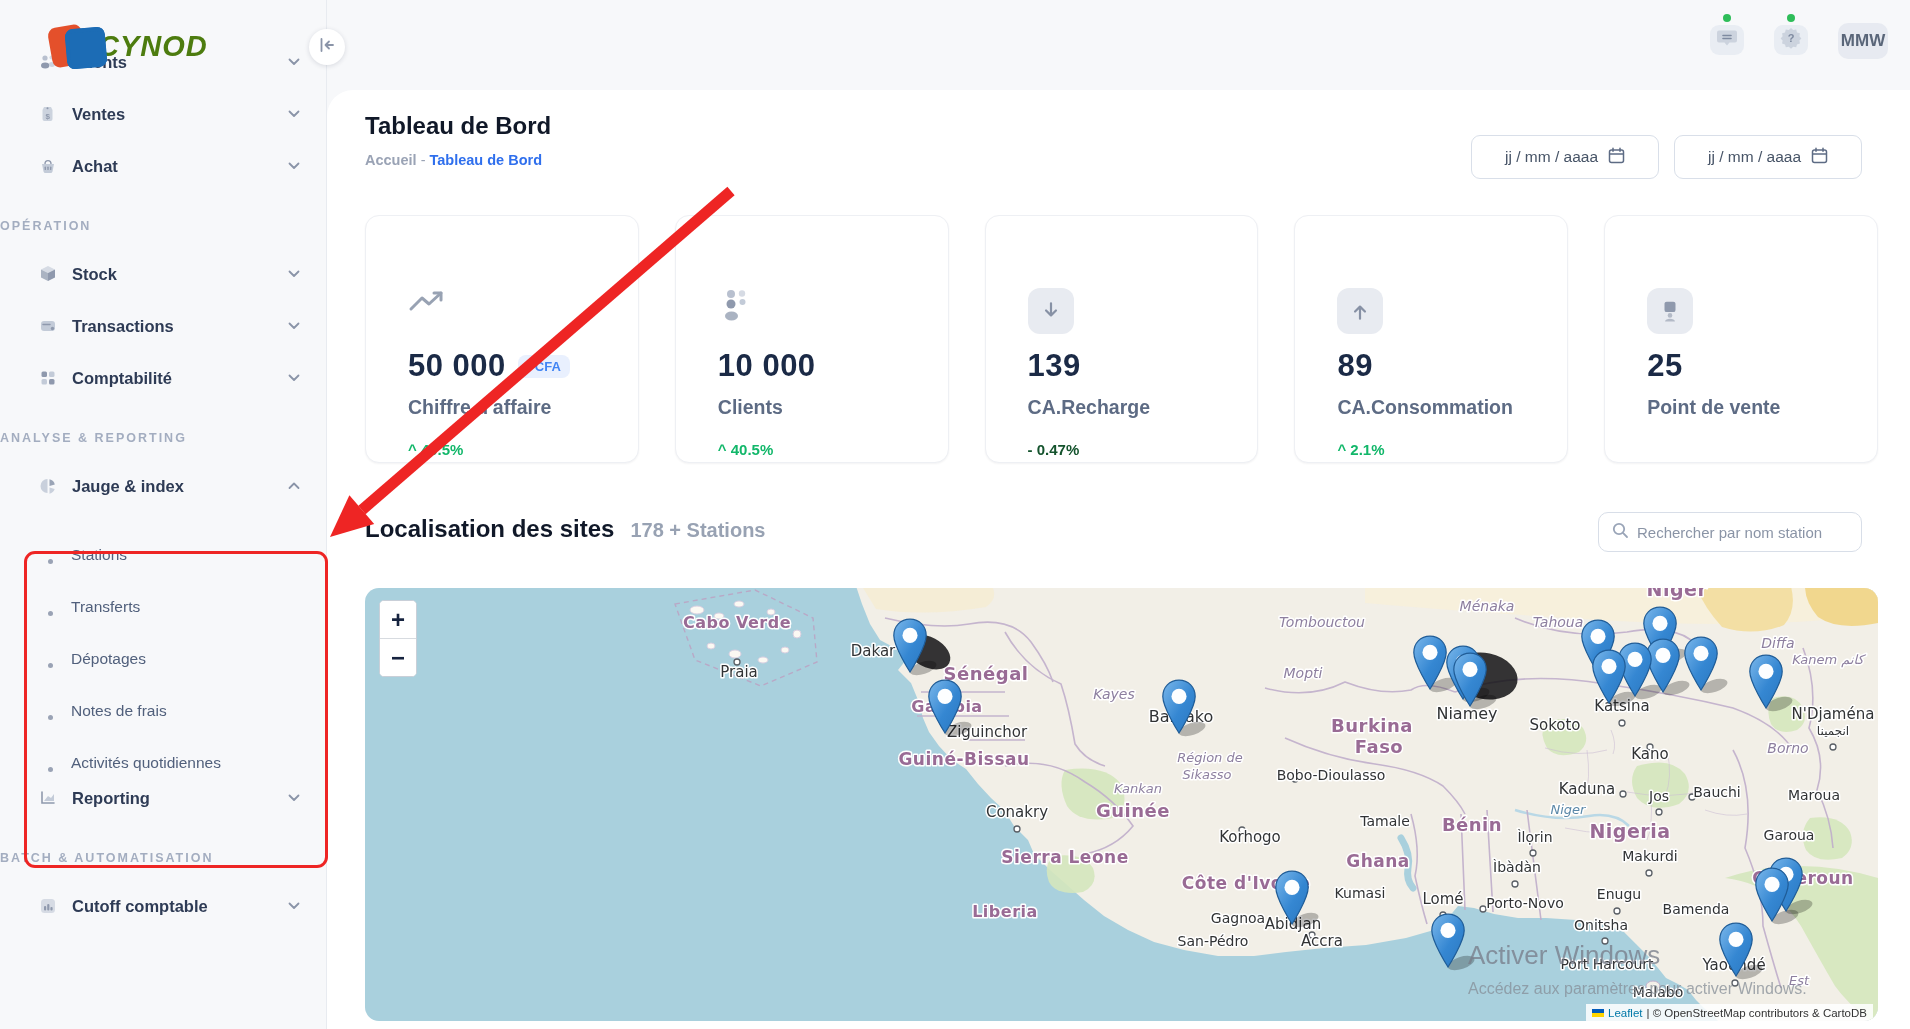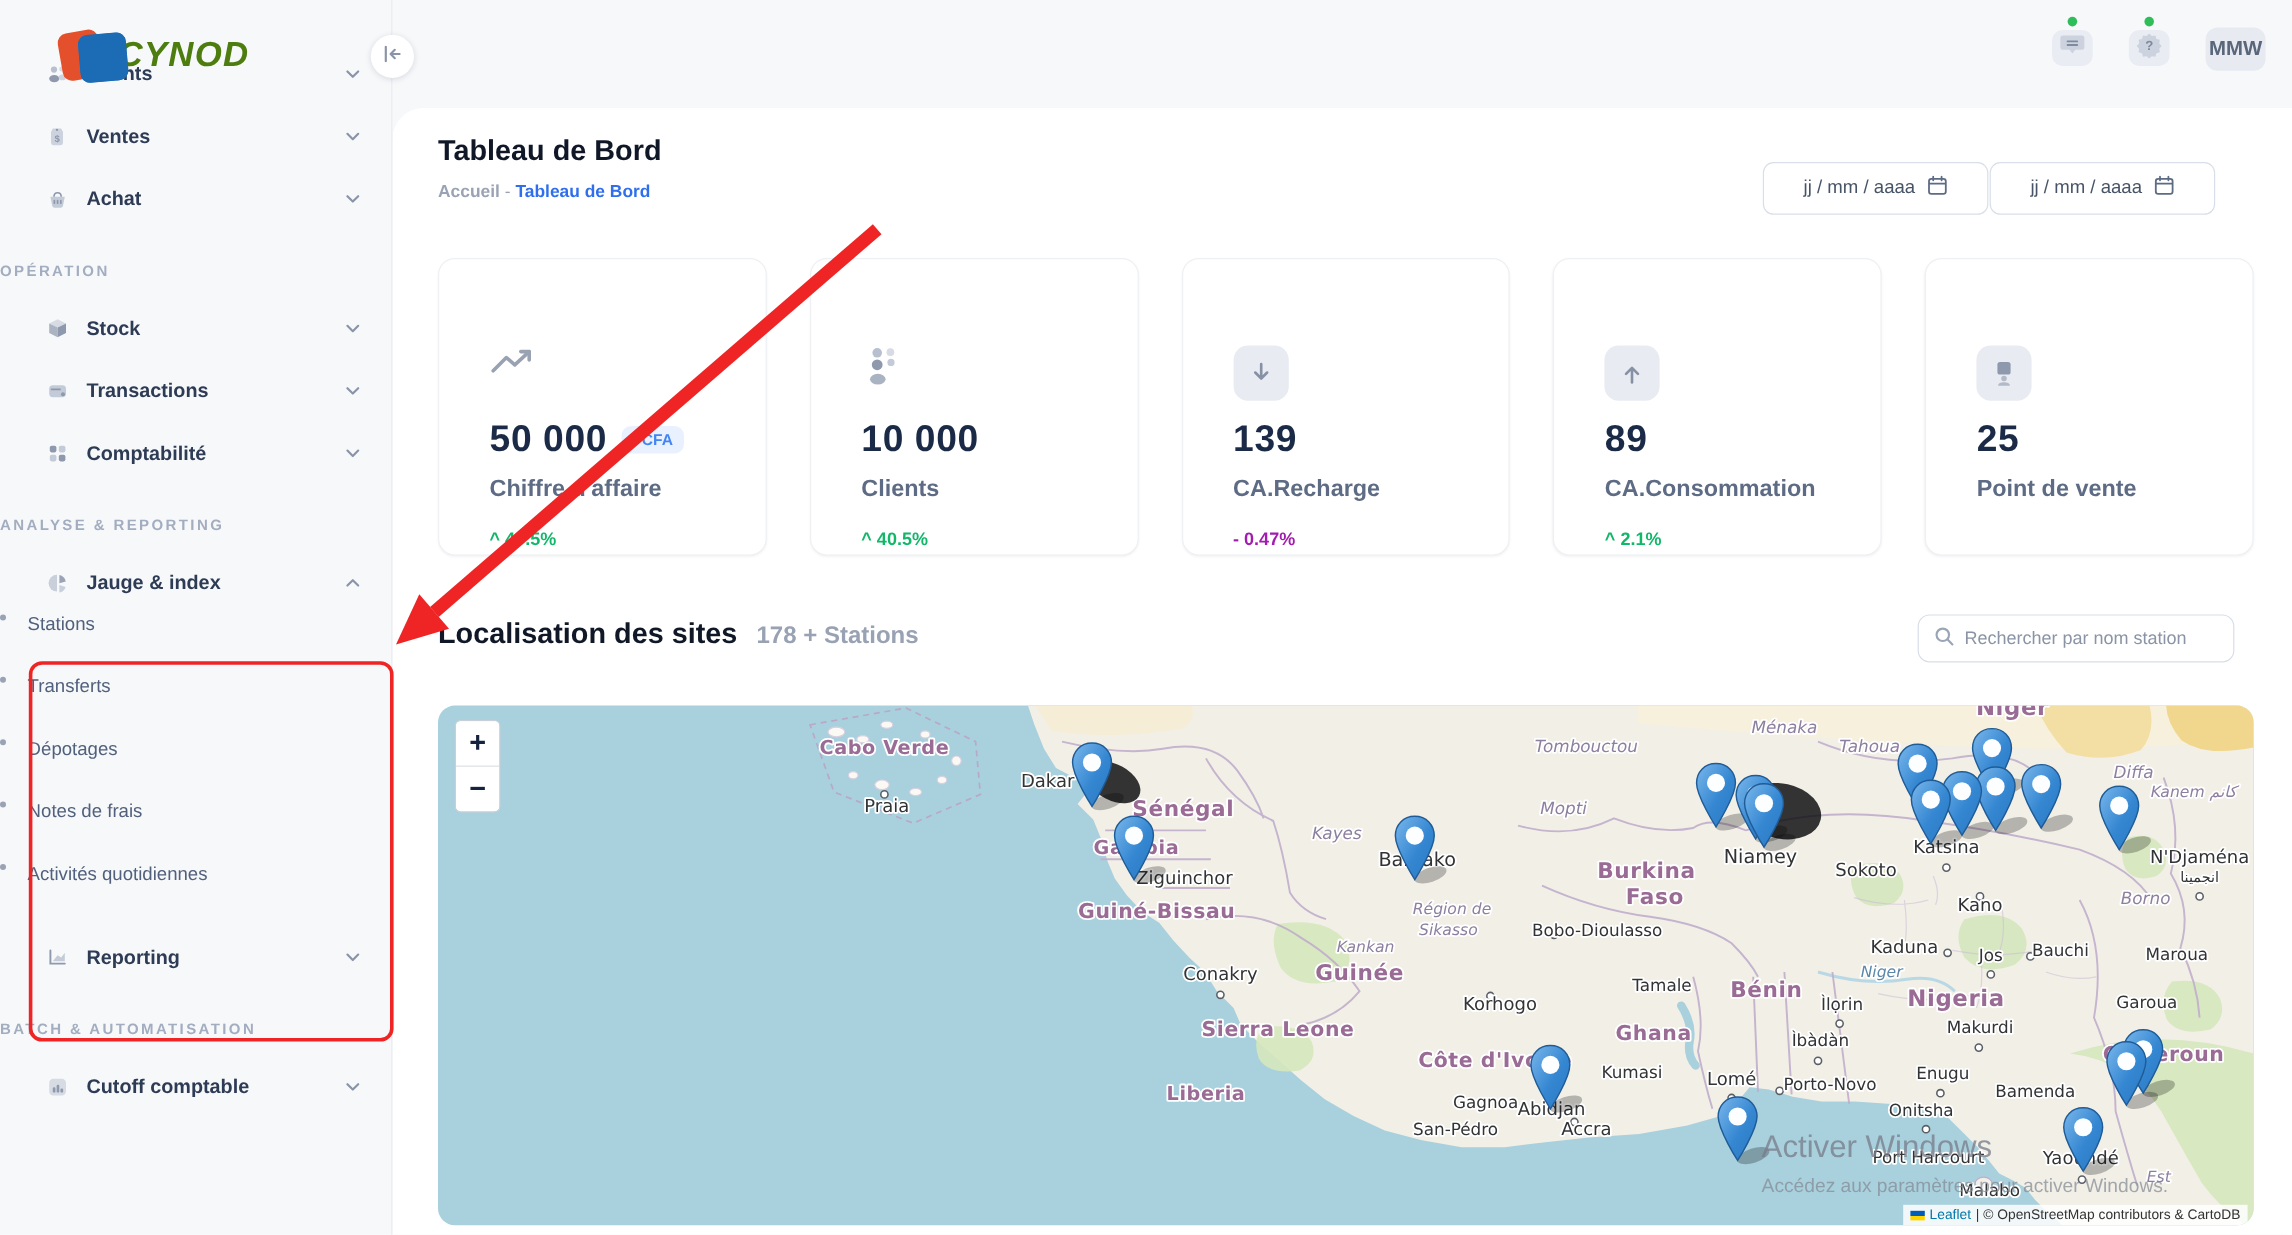--- a/index.html
+++ b/index.html
@@ -13,55 +13,55 @@
   .logo-shape { position:relative; width:56px; height:48px; }
   .logo-orange { position:absolute; left:0; top:4px; width:34px; height:40px; background:#e4502b; border-radius:8px; transform:rotate(-10deg); }
   .logo-blue { position:absolute; left:16px; top:6px; width:40px; height:40px; background:#1c6cb5; border-radius:8px; transform:rotate(-5deg); box-shadow:inset 0 0 0 4px #1c6cb5; }
   .logo-text { font-size:29px; font-weight:900; font-style:italic; color:#4d7c0f; letter-spacing:1px; margin-left:-8px; }
   .menu { list-style:none; padding-top:36px; }
   .menu-item { height:52px; display:flex; align-items:center; padding-left:38px; cursor:pointer; }
   .menu-item .mi-icon { width:20px; height:20px; margin-right:14px; flex:0 0 auto; display:flex; align-items:center; }
   .menu-item .mi-label { font-size:16.5px; font-weight:700; color:#2e3b55; }
   .menu-item .mi-chevron { margin-left:auto; margin-right:26px; display:flex; }
   .menu-section { margin-top:26px; margin-bottom:14px; height:16px; font-size:12.5px; font-weight:700; letter-spacing:2px; color:#a3adc0; display:flex; align-items:center; }
-  .menu-sub { height:52px; display:flex; align-items:flex-start; cursor:pointer; }
+  .menu-sub { height:52px; display:flex; align-items:flex-end; padding-left:48px; cursor:pointer; }
   .menu-sub .bullet { width:5px; height:5px; border-radius:50%; background:#9aa3b5; margin-right:18px; }
   .menu-sub .ms-label { font-size:15.5px; color:#51607c; }
   .collapse-btn { position:absolute; left:309px; top:29px; width:36px; height:36px; border-radius:50%; background:#ffffff; box-shadow:0 1px 5px rgba(20,30,60,.14); z-index:6; display:flex; align-items:center; justify-content:center; cursor:pointer; }
 
   
   .topbar { position:absolute; right:22px; top:14px; height:50px; display:flex; align-items:flex-start; gap:30px; z-index:3; }
   .icon-btn-wrap { display:flex; flex-direction:column; align-items:center; }
   .green-dot { width:8px; height:8px; border-radius:50%; background:#2ebd59; margin-bottom:3px; }
   .icon-btn { width:34px; height:30px; background:#e9edf3; border-radius:9px; display:flex; align-items:center; justify-content:center; cursor:pointer; }
   .avatar { margin-top:9px; width:50px; height:36px; background:#e7eaf1; border-radius:10px; display:flex; align-items:center; justify-content:center; font-size:17px; font-weight:700; color:#5a6679; cursor:pointer; }
 
   
   .panel { position:absolute; left:327px; top:90px; width:1583px; height:939px; background:#ffffff; border-top-left-radius:26px; z-index:1; }
   .page-head { position:absolute; left:38px; top:22px; }
   .page-title { font-size:24px; font-weight:800; color:#101828; }
   .breadcrumb { margin-top:12px; font-size:14.5px; }
   .breadcrumb .bc-home { color:#9aa3b5; font-weight:600;margin-top:32px; }
   .breadcrumb .bc-sep { color:#9aa3b5; }
   .breadcrumb .bc-cur { color:#2f6fed; font-weight:600; cursor:pointer; }
-  .date-filters { position:absolute; right:64px; top:45px; display:flex; gap:1px; }
+  .date-filters { position:absolute; right:48px; top:45px; display:flex; gap:15px; }
   .date-input { width:188px; height:44px; border:1px solid #d9dfe9; border-radius:9px; background:#fff; display:flex; align-items:center; justify-content:center; gap:10px; font-size:15.5px; color:#475467; cursor:pointer; }
 
   
   .cards-row { position:absolute; left:38px; top:125px; width:1513px; height:248px; display:flex; gap:36px; }
   .card { flex:1; background:#fff; border:1px solid #eef0f4; border-radius:14px; box-shadow:0 1px 2px rgba(16,24,40,.05); padding:72px 0 0 42px; position:relative; }
   .card .c-icon { height:50px; display:flex; align-items:flex-start; }
   .card .c-iconbox { width:46px; height:46px; background:#e8ebf1; border-radius:12px; display:flex; align-items:center; justify-content:center; }
   .card .c-valrow { margin-top:10px; display:flex; align-items:center; gap:12px; }
   .card .c-value { font-size:31px; font-weight:800; color:#1b2a46; letter-spacing:.5px; }
   .card .c-badge { background:#e9f0fe; color:#4285f4; font-size:13px; font-weight:700; padding:4px 9px; border-radius:8px; }
   .card .c-label { margin-top:12px; font-size:19.5px; font-weight:600; color:#5d6b84; }
   .card .c-delta { margin-top:22px; font-size:15px; font-weight:700; }
   .card .c-delta.green { color:#12b76a; }
-  .card .c-delta.red { color:#a21caf; }
+  .card .c-delta.red { color:#14532d; }
 
   
   .sec-head { position:absolute; left:38px; top:425px; display:flex; align-items:baseline; gap:16px; }
   .sec-title { font-size:24px; font-weight:800; color:#101828; }
   .sec-sub { font-size:20px; font-weight:600; color:#98a2b3; }
   .station-search { position:absolute; right:48px; top:422px; width:264px; height:40px; border:1px solid #d8dee8; border-radius:10px; background:#fff; display:flex; align-items:center; padding:0 12px; gap:8px; }
   .station-search input { border:none; outline:none; flex:1; font-size:15px; color:#334155; font-family:"Liberation Sans",sans-serif; background:transparent; }
   .station-search input::placeholder { color:#8a94a6; }
 
   .map-wrap { position:absolute; left:38px; top:498px; width:1513px; height:433px; border-radius:14px; overflow:hidden; background:#a9d0dd; cursor:grab; }

